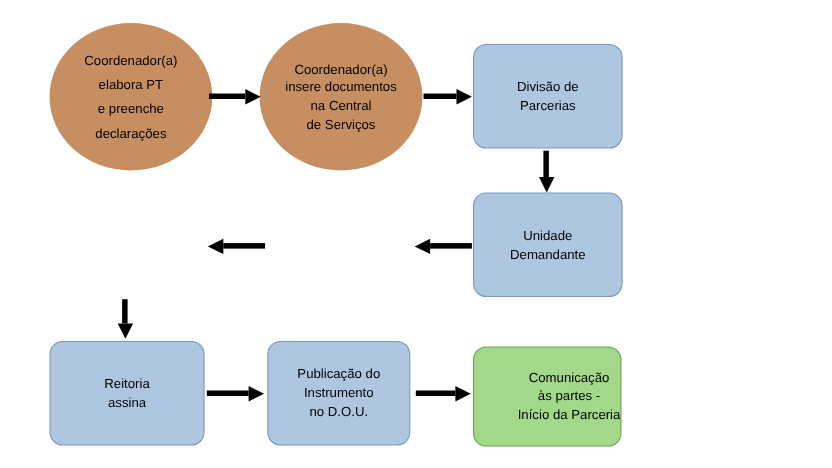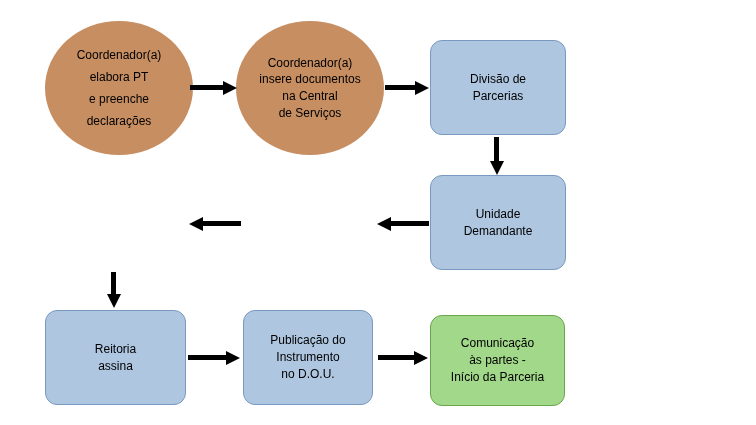--- a/index.html
+++ b/index.html
@@ -36,20 +36,21 @@
   .ellipse .label.loose { line-height: 1.85; }
   .ellipse .label.normal { line-height: 1.38; }
   .box {
     background: var(--box-fill);
     border: 1.5px solid var(--box-border);
     border-radius: 12px;
   }
   .box.final {
     background: var(--final-fill);
     border-color: var(--final-border);
+    justify-content: flex-end;
   }
   .arrow {
     position: absolute;
     background: var(--arrow-color);
   }
   .arrow.h { height: 5px; }
   .arrow.v { width: 5px; }
   .arrow::after {
     content: "";
     position: absolute;

